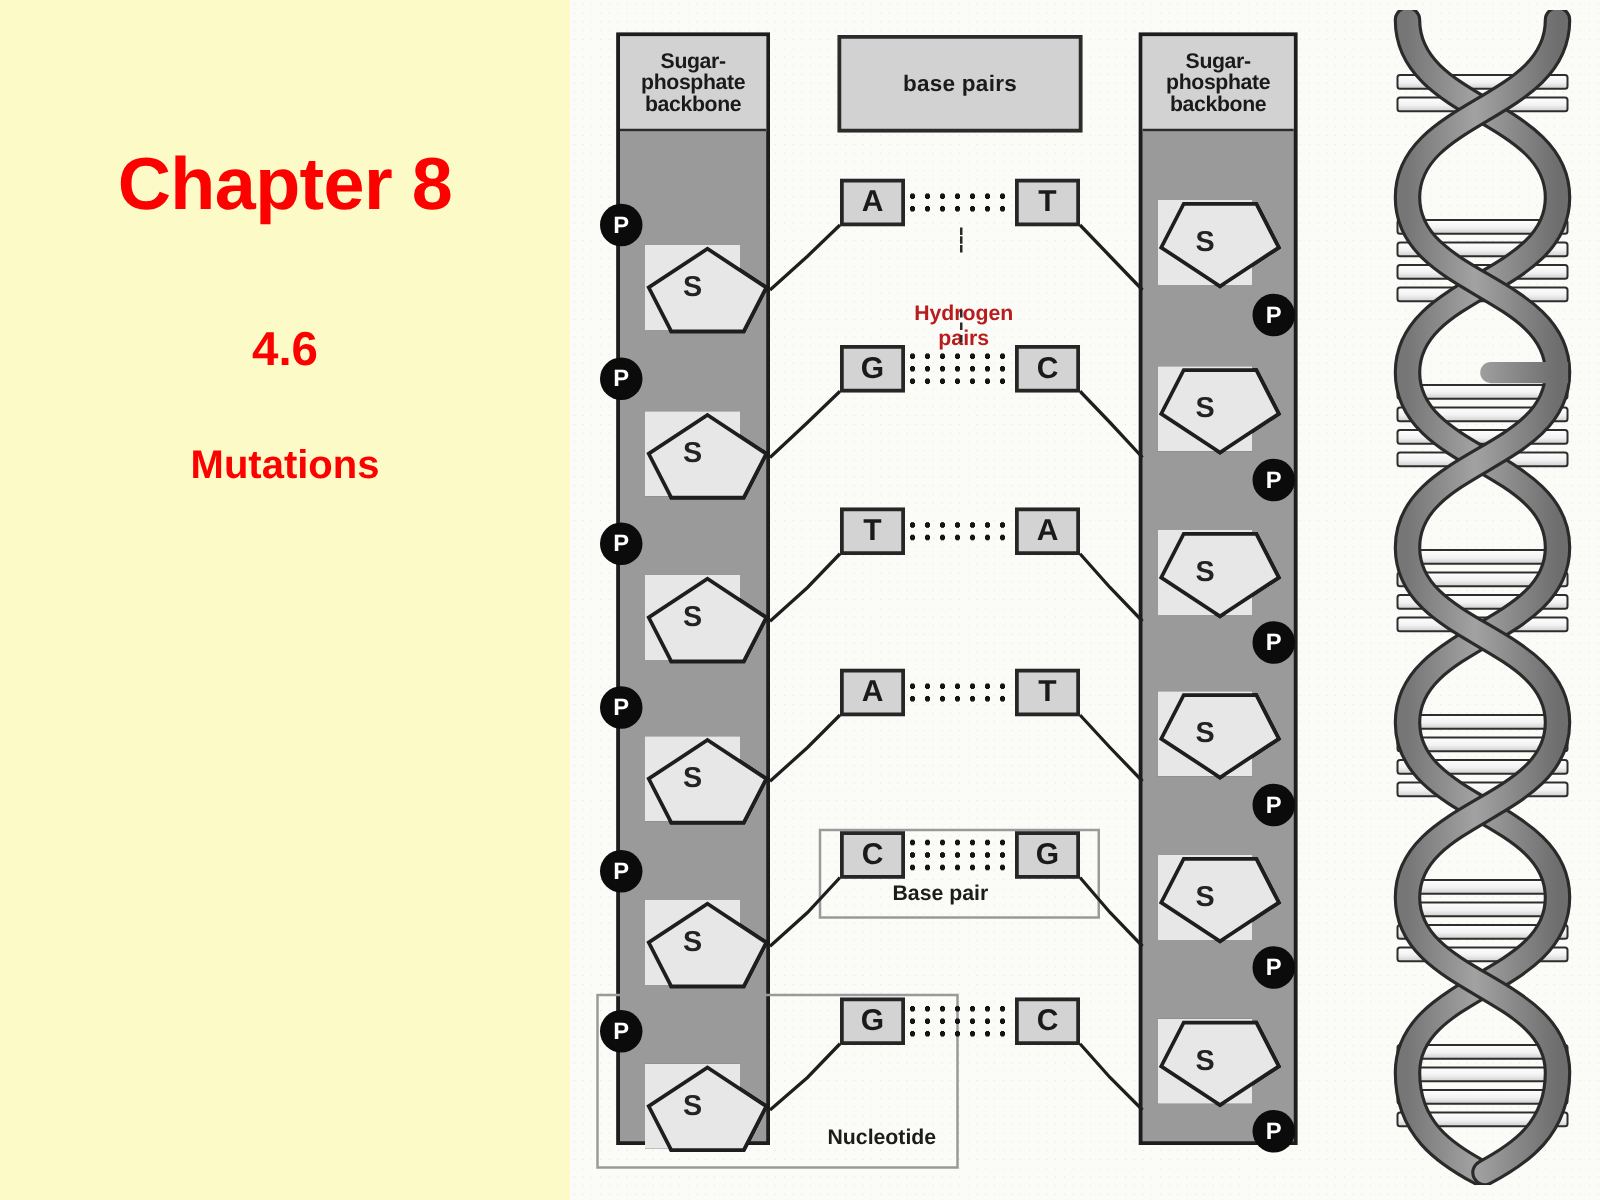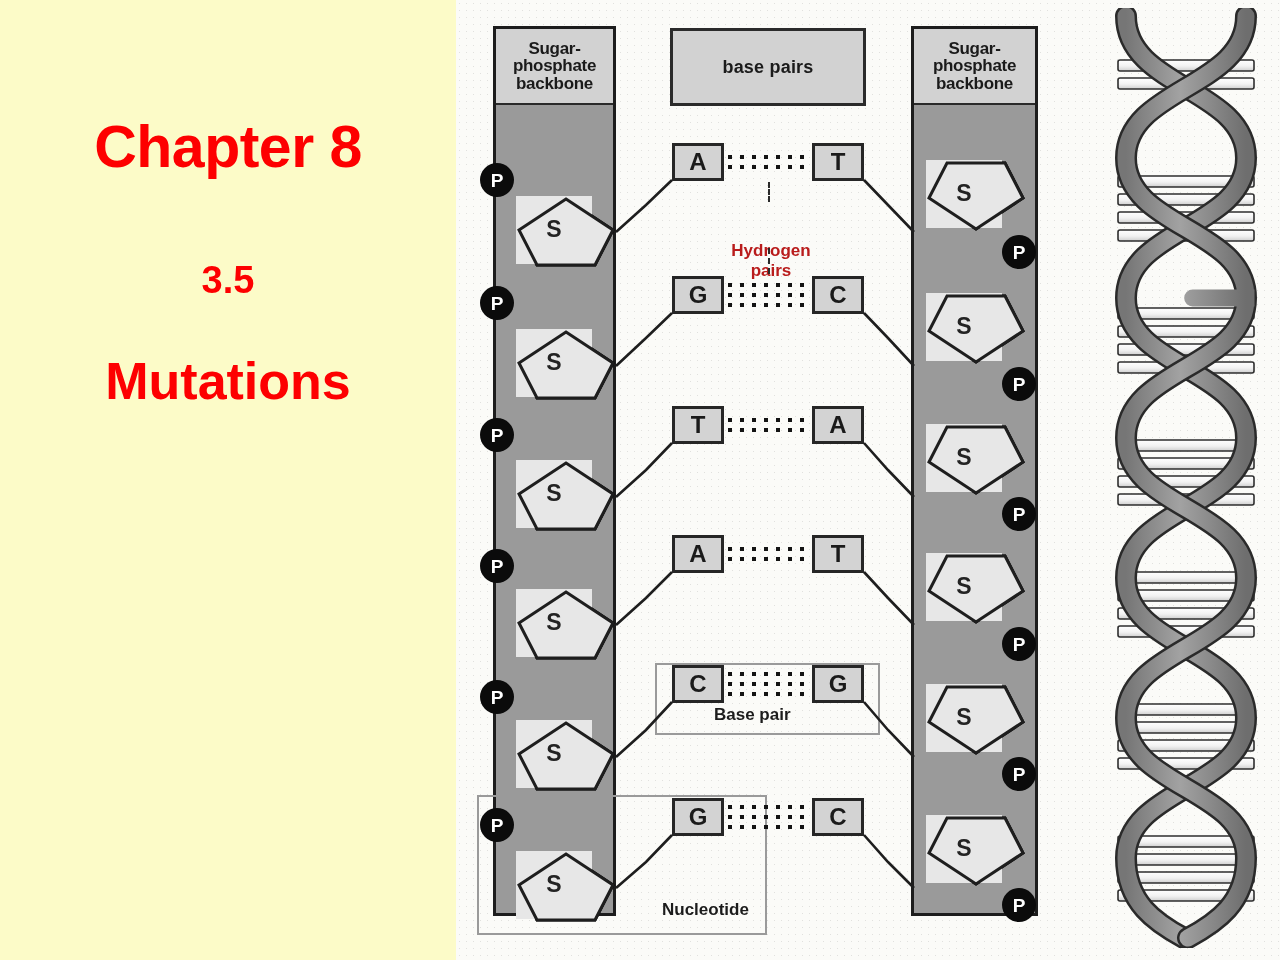--- a/index.html
+++ b/index.html
@@ -22,21 +22,21 @@
   .title-main{
     color:#fd0000;font-weight:bold;font-size:59px;
     margin-top:118px;letter-spacing:-0.5px;line-height:1;
     white-space:nowrap;
   }
   .title-sub{
     color:#fd0000;font-weight:bold;font-size:38px;
     margin-top:84px;line-height:1;white-space:nowrap;
   }
   .title-sub2{
-    color:#fd0000;font-weight:bold;font-size:52px;
+    color:#fd0000;font-weight:bold;font-size:32px;
     margin-top:56px;line-height:1;white-space:nowrap;
   }
 
   
   #diagram-panel{
     position:absolute;left:456px;top:0;width:824px;height:960px;
     background:#fbfbf8;
   }
   #diagram-noise{
     position:absolute;inset:0;
@@ -143,21 +143,21 @@
   #helix{position:absolute;left:640px;top:8px;width:180px;height:940px;}
 </style>
 </head>
 <body>
 
 <div id="slide">
 
   <div id="title-panel">
     <div id="title-inner">
       <div class="title-main">Chapter 8</div>
-      <div class="title-sub">3.5</div>
+      <div class="title-sub">4.6</div>
       <div class="title-sub2">Mutations</div>
     </div>
   </div>
 
   <div id="diagram-panel">
     <div id="diagram-noise"></div>
 
     <div class="backbone" id="backbone-left" style="left:37px;top:26px;width:123px;height:890px;">
       <div class="backbone-head">
         <div>

